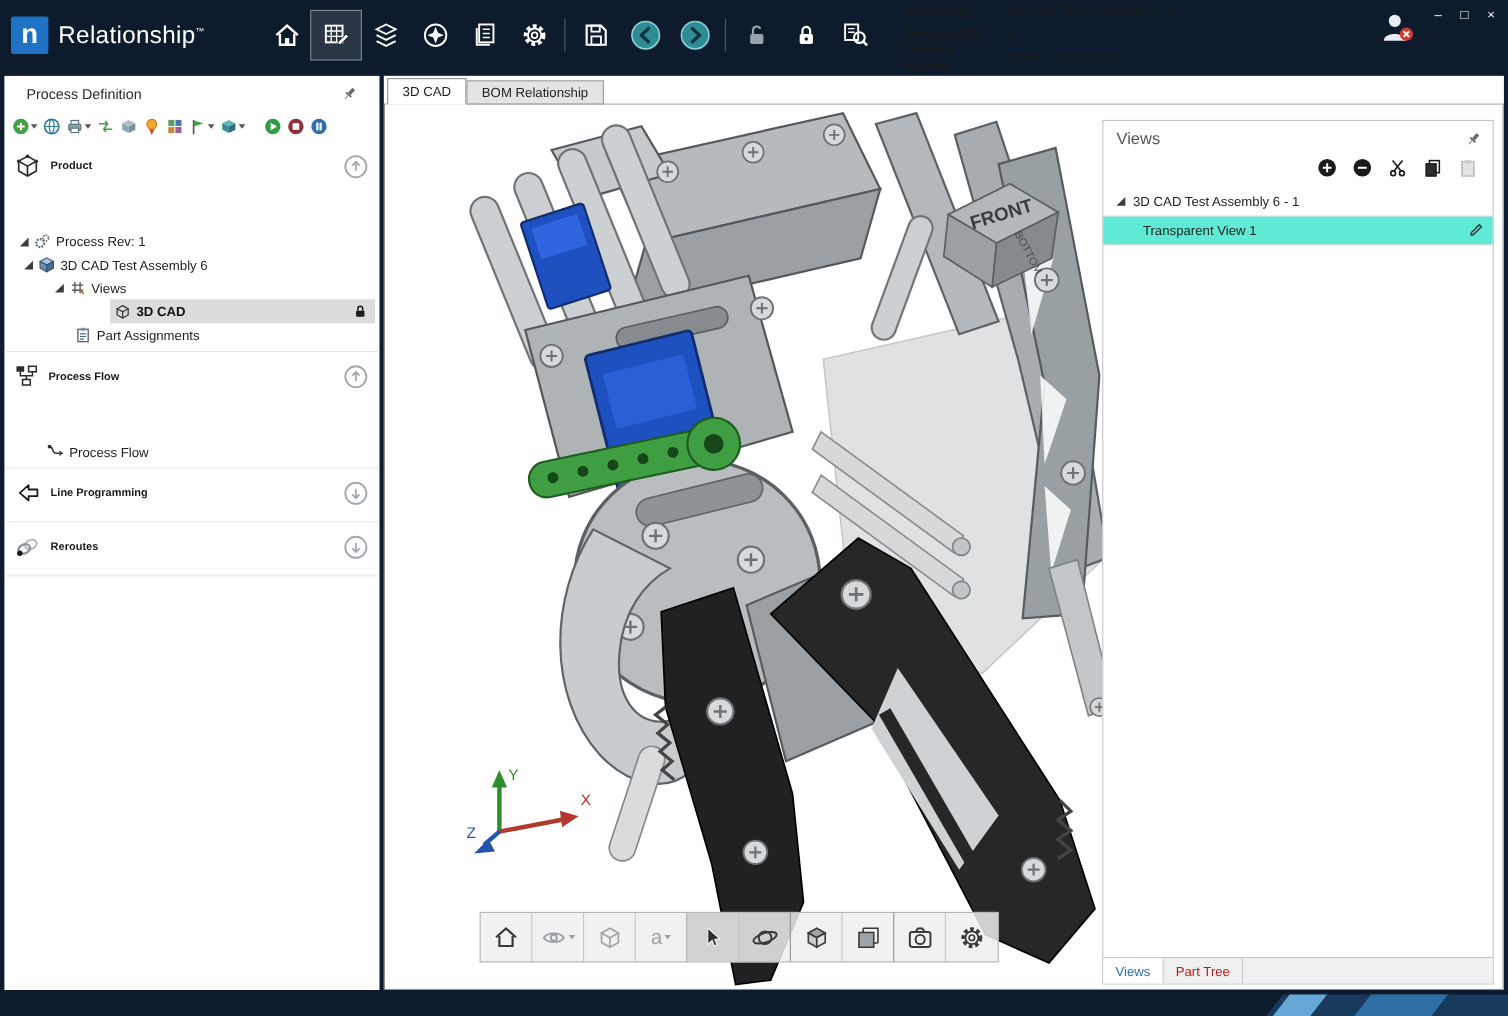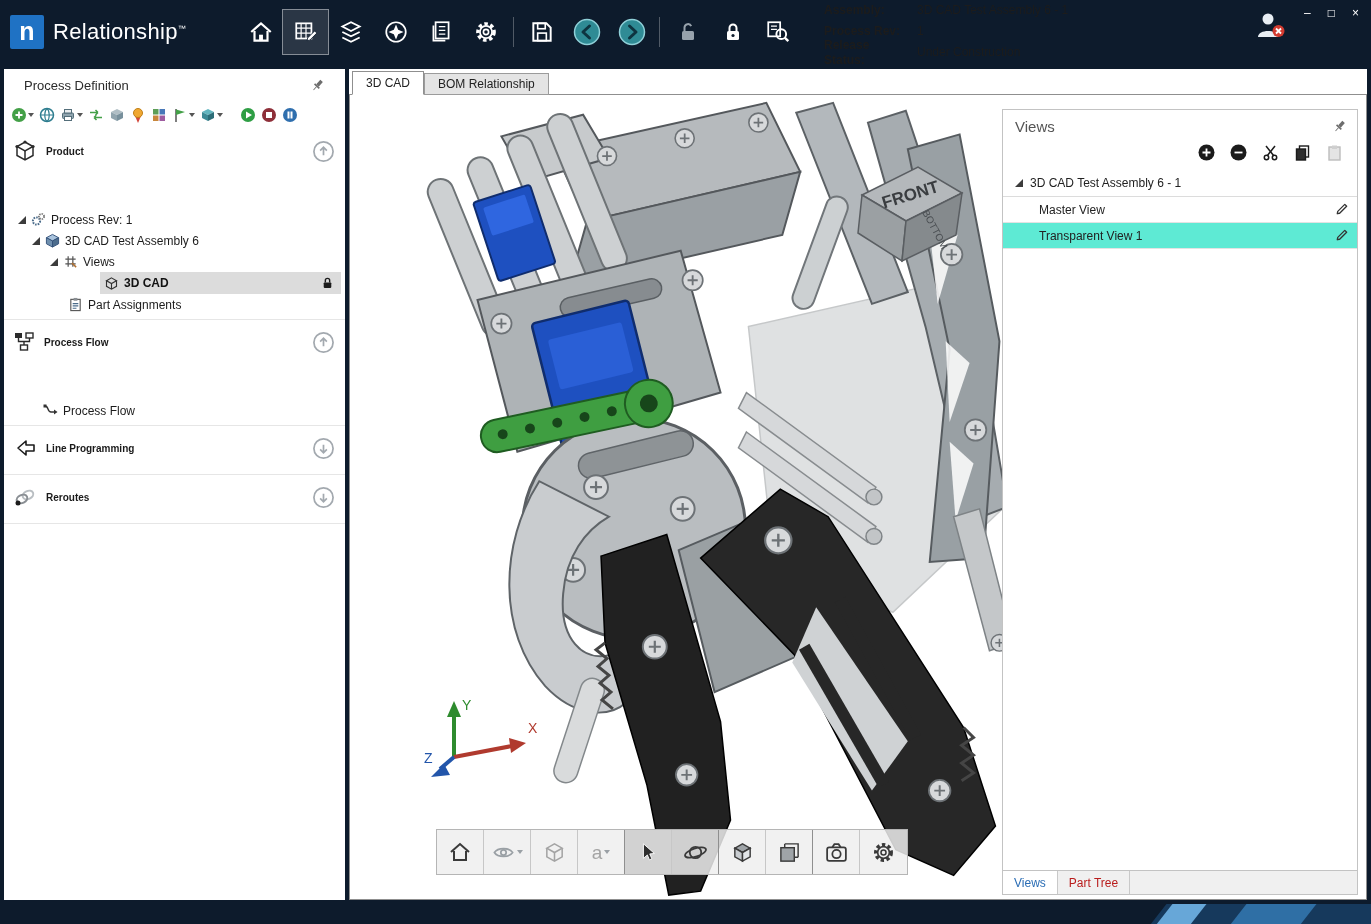--- a/index.html
+++ b/index.html
@@ -36,21 +36,21 @@
   .mini{height:20px;display:flex;align-items:center;justify-content:center;background:none;border:0;padding:0 1px;cursor:pointer;gap:1px;}
   .caret{width:0;height:0;border-left:3.5px solid transparent;border-right:3.5px solid transparent;border-top:4px solid #555;display:inline-block;}
   .caret.gray{border-top-color:#9aa0a5;}
   .gap{margin-left:12px;}
   .sb-sec{border-bottom:1px solid #e6e6e6;padding-bottom:4px;}
   .sec-head{height:44px;display:flex;align-items:center;gap:9px;padding:0 10px 0 9px;cursor:pointer;}
   .sec-lbl{font-size:10px;font-weight:bold;color:#1a1a1a;flex:1;}
   .circ{width:23px;height:23px;display:flex;align-items:center;justify-content:center;background:none;border:0;cursor:pointer;}
   .tree{display:flex;flex-direction:column;margin-top:36px;}
   .row{display:flex;align-items:center;height:21px;font-size:12px;color:#1c1c1c;gap:5px;cursor:pointer;}
-  .i1{padding-left:14px;}.i2{padding-left:28px;}.i3{padding-left:46px;}.i5{padding-left:64px;}.i4f{padding-left:38px;}
+  .i1{padding-left:14px;}.i2{padding-left:18px;}.i3{padding-left:46px;}.i5{padding-left:64px;}.i4f{padding-left:38px;}
   .exp{width:0;height:0;border-bottom:8px solid #3c3c3c;border-left:8px solid transparent;flex:0 0 auto;}
   .row-sel{height:22px;background:#dcdcdc;display:flex;align-items:center;gap:5px;margin:0 4px 0 96px;padding:0 7px 0 4px;cursor:pointer;}
   .row-sel .lbl-b{font-size:12px;font-weight:bold;color:#111;flex:1;}
 
   
   .tabbar{height:25px;display:flex;align-items:flex-end;background:#fff;padding-left:3px;position:relative;z-index:3;}
   .tab{padding:0 13px;display:flex;align-items:center;font-size:12px;color:#222;cursor:pointer;margin-bottom:-1px;}
   .tab.active{height:24px;background:#fff;border:1px solid #8f8f8f;border-bottom:1px solid #fff;z-index:2;}
   .tab.inactive{height:22px;background:#e4e4e4;border:1px solid #9b9b9b;}
 
@@ -679,28 +679,20 @@
                 <svg width="17" height="17" viewBox="0 0 17 17">
                   <rect x="3" y="3" width="11" height="13" fill="#e4e4e4" stroke="#bdbdbd" stroke-width="1.4"></rect>
                   <rect x="6" y="1.5" width="5" height="3.5" fill="#cfcfcf"></rect>
                 </svg>
               </button>
           </div>
           <div class="vwp-root">
             <span class="exp"></span>
             <span>3D CAD Test Assembly 6 - 1</span>
           </div>
-          <div class="vwp-row">
-            <span class="vlbl">Master View</span>
-            <button class="edit-btn">
-                <svg width="15" height="15" viewBox="0 0 16 16">
-                  <path d="M11.5 2.5 L13.5 4.5 L6 12 L3.5 12.5 L4 10 Z" fill="none" stroke="#333" stroke-width="1.4" stroke-linejoin="round"></path>
-                </svg>
-              </button>
-          </div>
           <div class="vwp-row selected">
             <span class="vlbl">Transparent View 1</span>
             <button class="edit-btn">
                 <svg width="15" height="15" viewBox="0 0 16 16">
                   <path d="M11.5 2.5 L13.5 4.5 L6 12 L3.5 12.5 L4 10 Z" fill="none" stroke="#333" stroke-width="1.4" stroke-linejoin="round"></path>
                 </svg>
               </button>
           </div>
           <div class="vwp-fill"></div>
           <div class="vwp-tabs">

